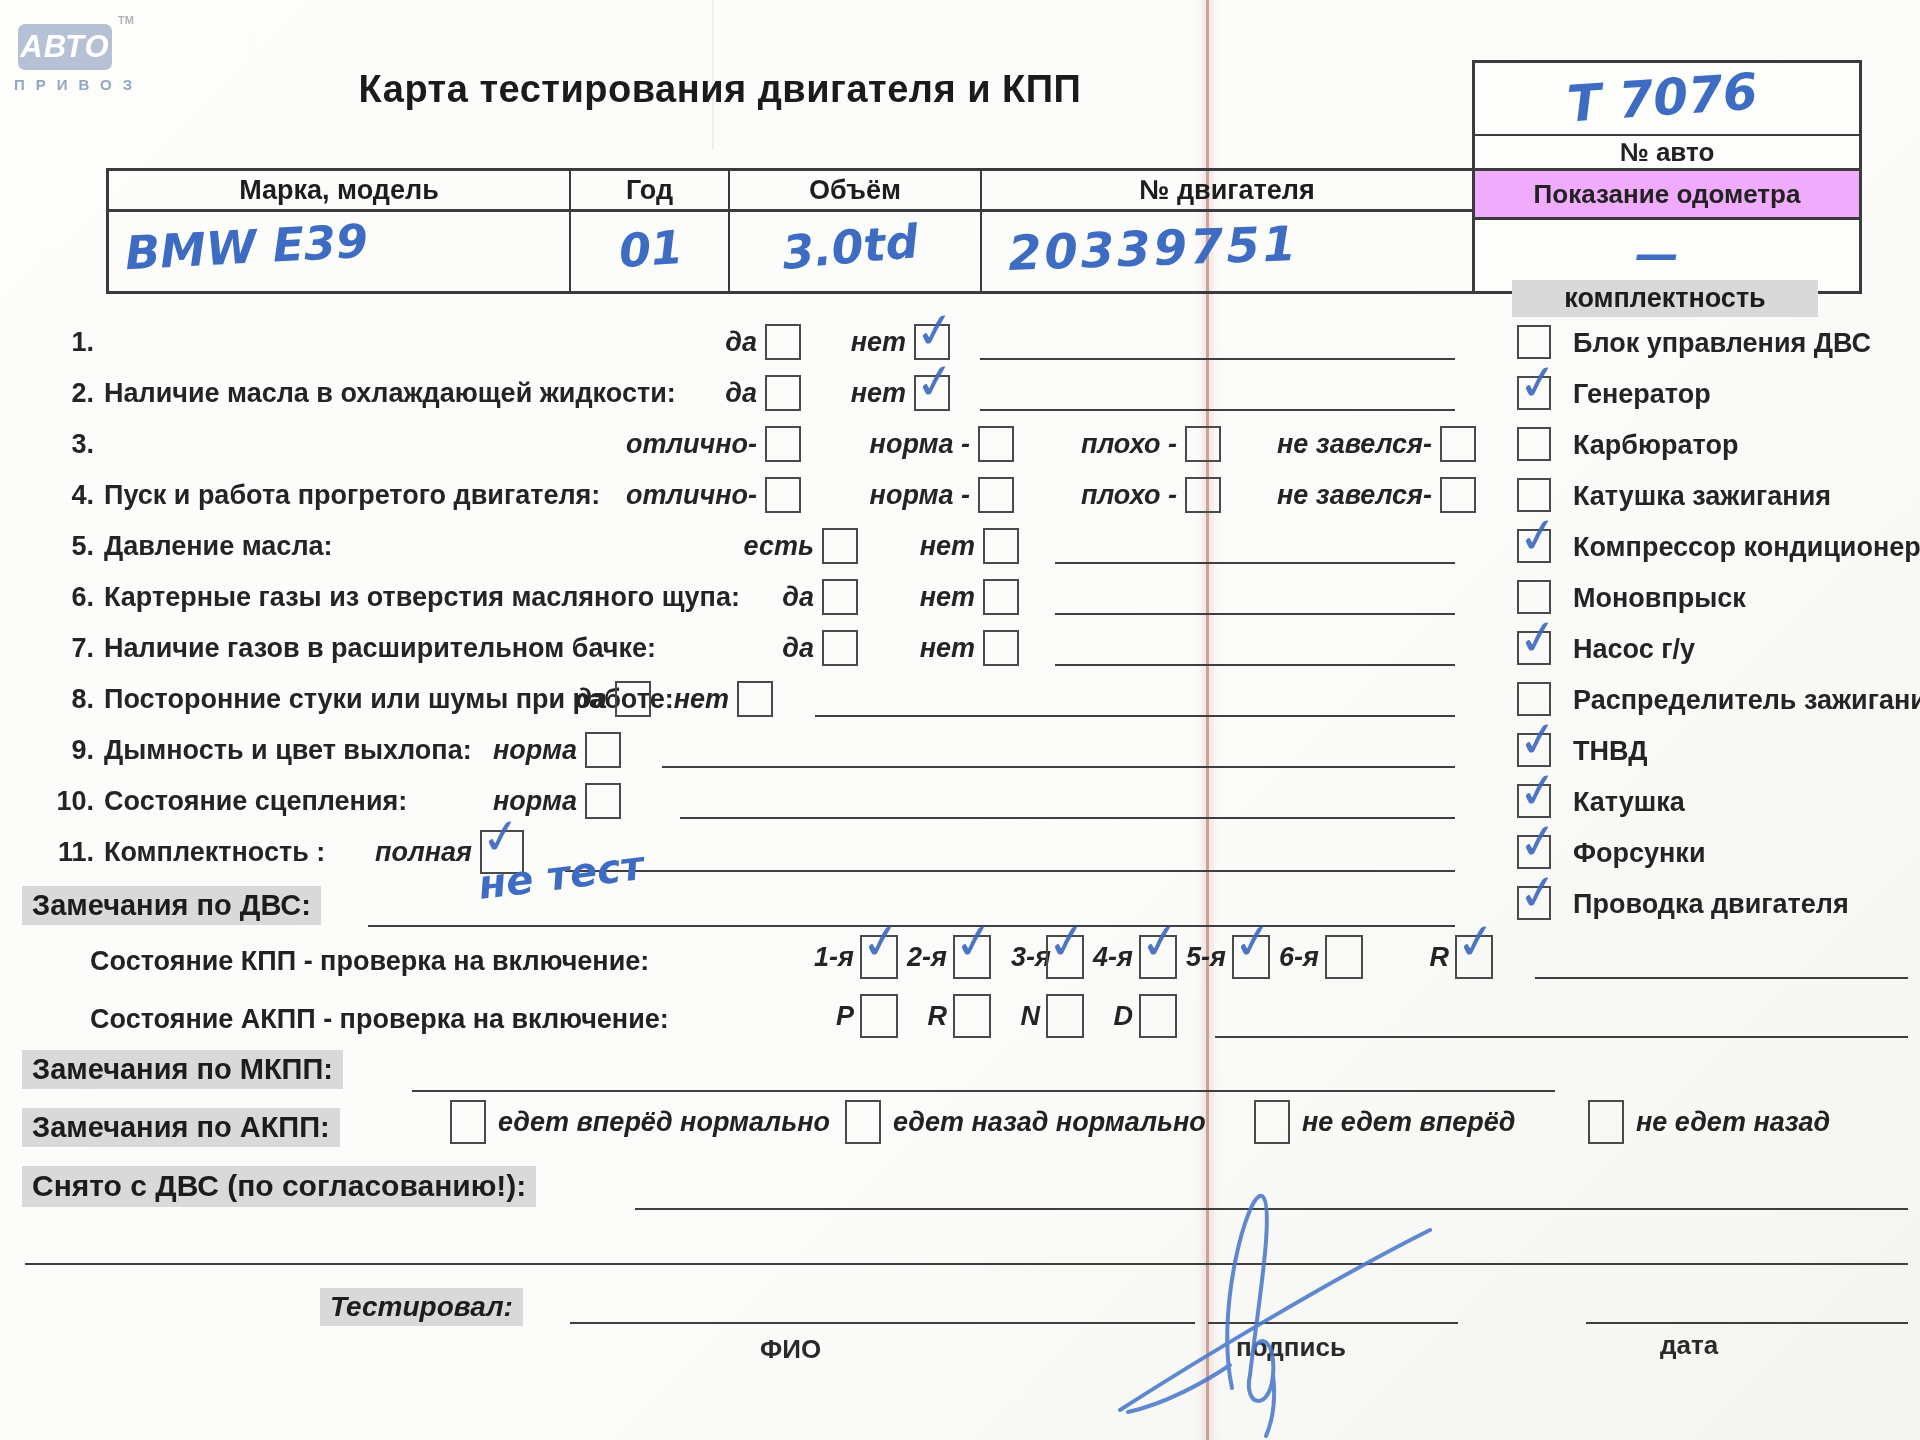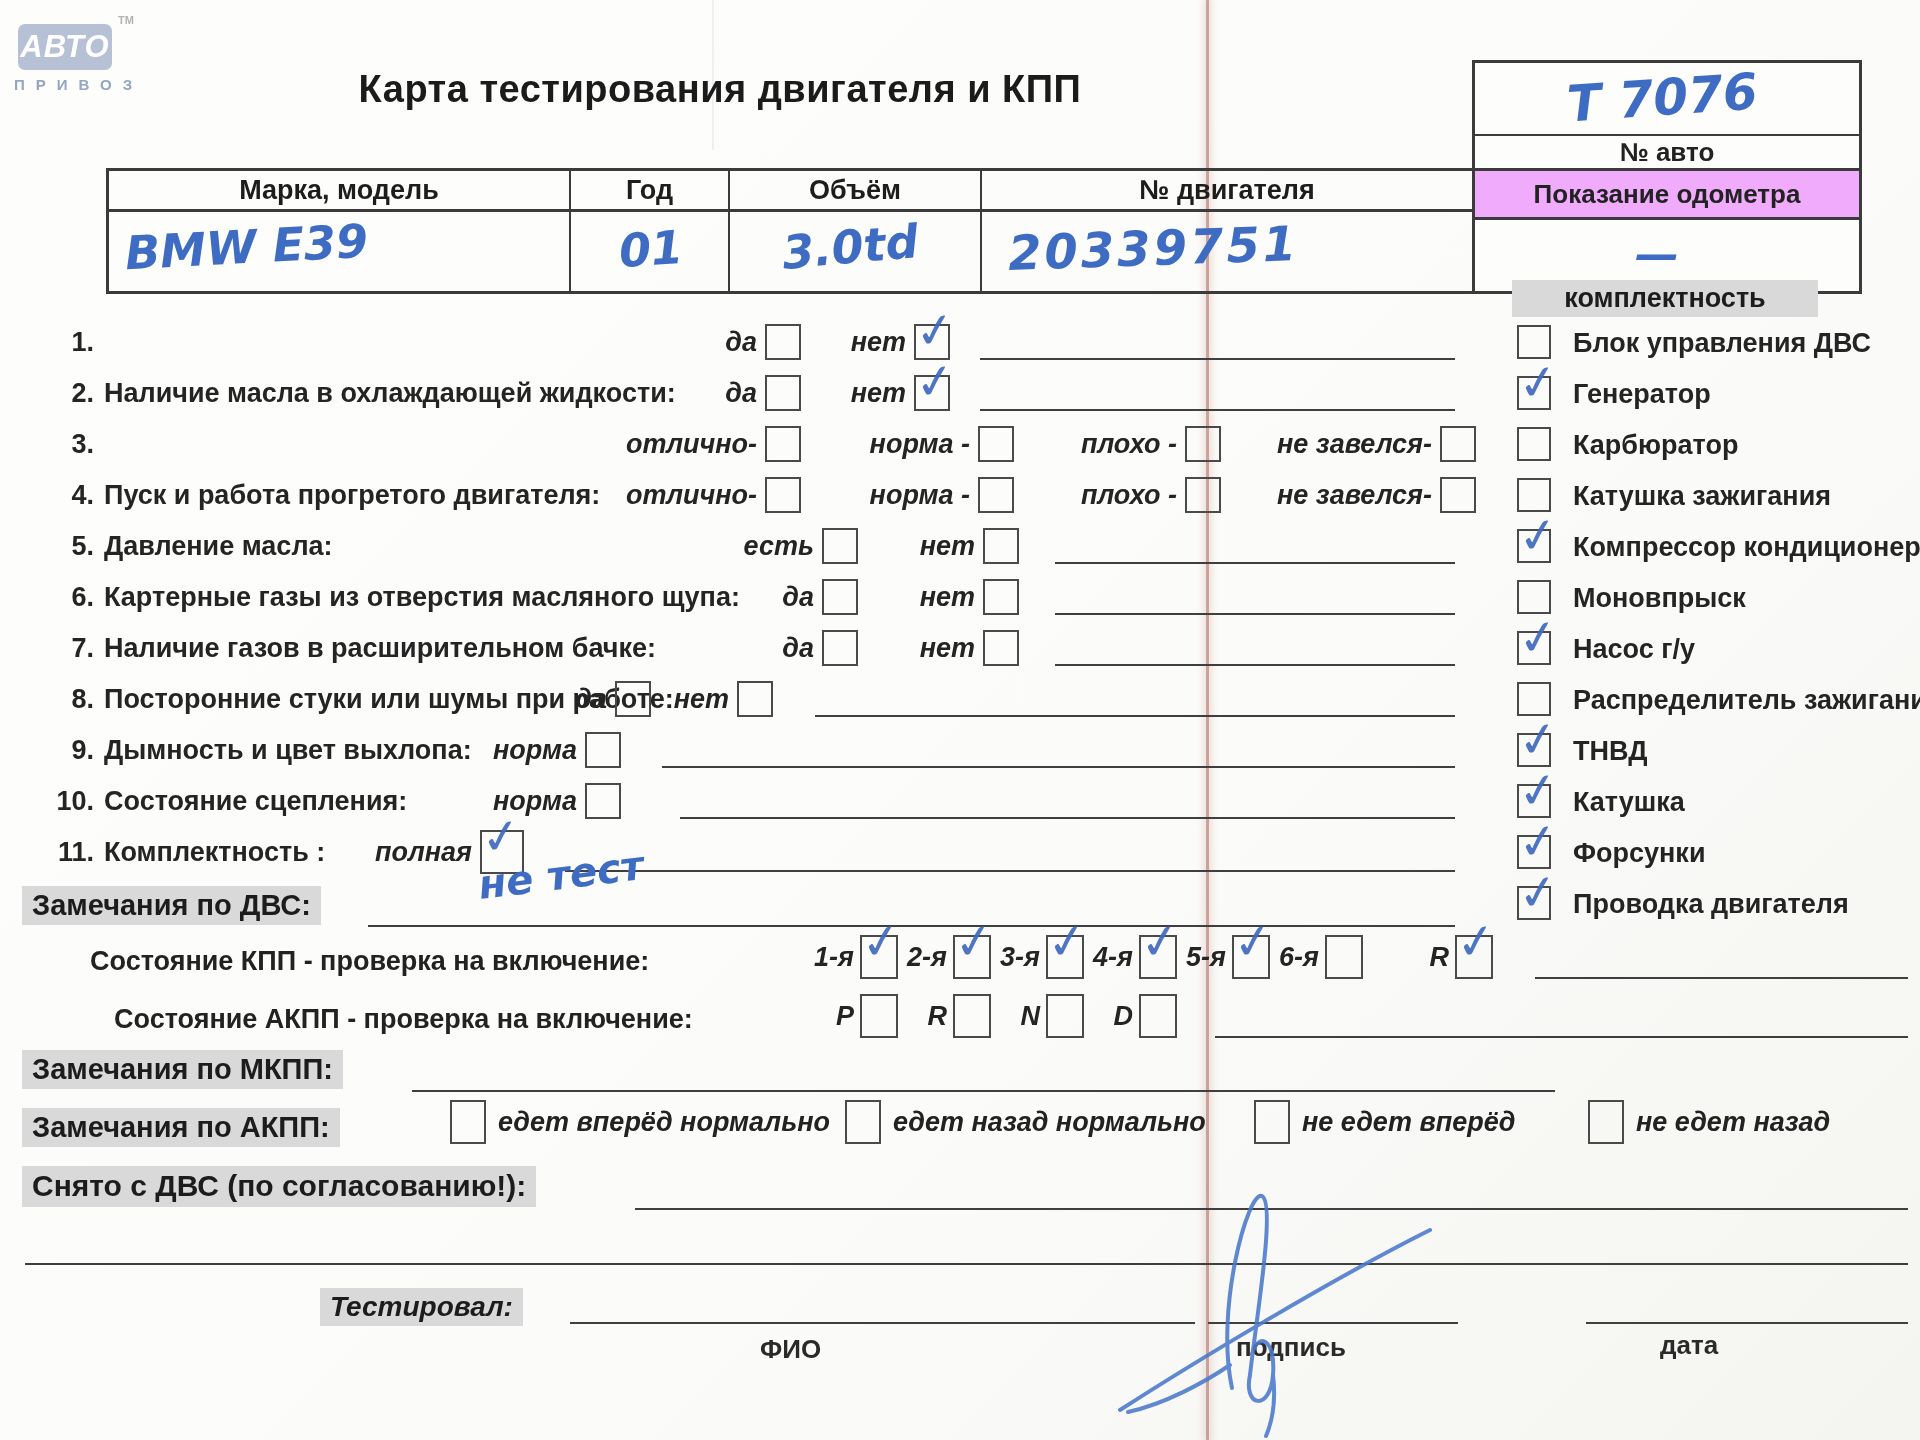--- a/index.html
+++ b/index.html
@@ -334,21 +334,21 @@
 
   <div class="abs nowrap" style="left:90px;top:946px;font-size:27px;font-weight:bold;">Состояние КПП - проверка на включение:</div>
   <div class="opt gear" style="left:860px;top:935px;">
     <span class="olabel">1-я</span>
     <span class="cb tall checked"></span>
   </div>
   <div class="opt gear" style="left:953px;top:935px;">
     <span class="olabel">2-я</span>
     <span class="cb tall checked"></span>
   </div>
-  <div class="opt gear" style="left:1046px;top:935px;">
+  <div class="opt gear" style="left:1046px;top:935px;padding-left:11px;">
     <span class="olabel">3-я</span>
     <span class="cb tall checked"></span>
   </div>
   <div class="opt gear" style="left:1139px;top:935px;">
     <span class="olabel">4-я</span>
     <span class="cb tall checked"></span>
   </div>
   <div class="opt gear" style="left:1232px;top:935px;">
     <span class="olabel">5-я</span>
     <span class="cb tall checked"></span>
@@ -356,21 +356,21 @@
   <div class="opt gear" style="left:1325px;top:935px;">
     <span class="olabel">6-я</span>
     <span class="cb tall"></span>
   </div>
   <div class="opt gear" style="left:1455px;top:935px;">
     <span class="olabel">R</span>
     <span class="cb tall checked"></span>
   </div>
   <div class="line" style="left:1535px;top:977px;width:373px;"></div>
 
-  <div class="abs nowrap" style="left:90px;top:1004px;font-size:27px;font-weight:bold;margin-left:24px;">Состояние АКПП - проверка на включение:</div>
+  <div class="abs nowrap" style="left:90px;top:1004px;font-size:27px;font-weight:bold;">Состояние АКПП - проверка на включение:</div>
   <div class="opt gear" style="left:860px;top:994px;">
     <span class="olabel">P</span>
     <span class="cb tall"></span>
   </div>
   <div class="opt gear" style="left:953px;top:994px;">
     <span class="olabel">R</span>
     <span class="cb tall"></span>
   </div>
   <div class="opt gear" style="left:1046px;top:994px;">
     <span class="olabel">N</span>

